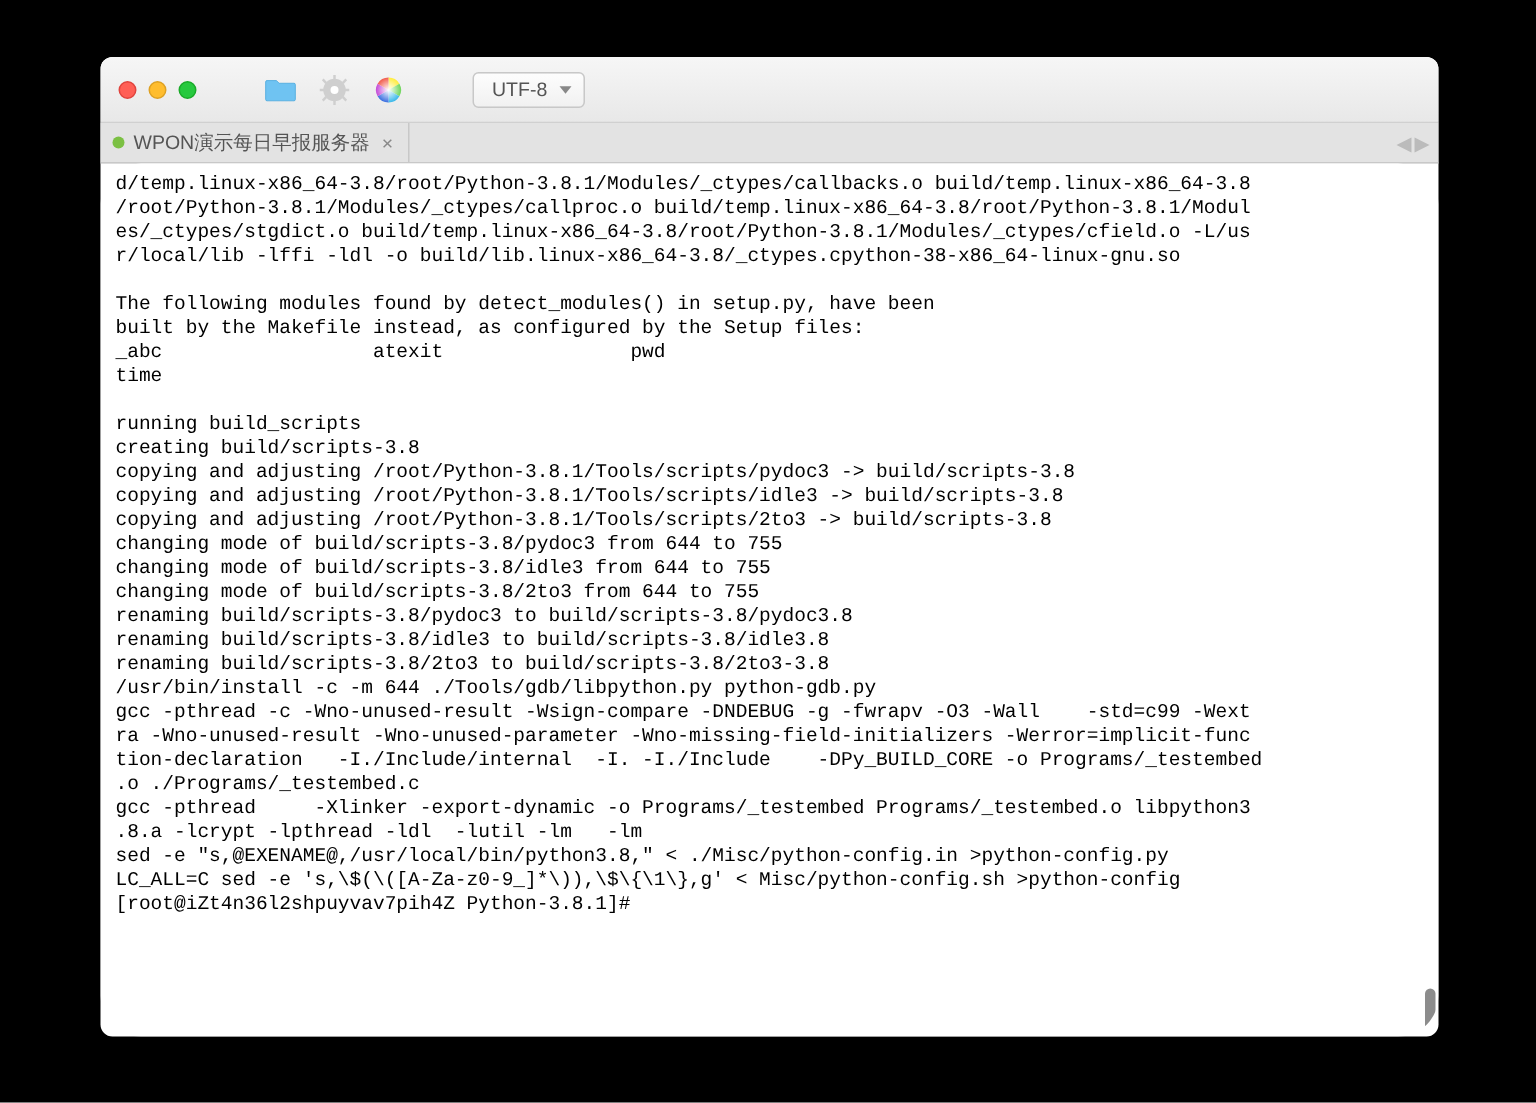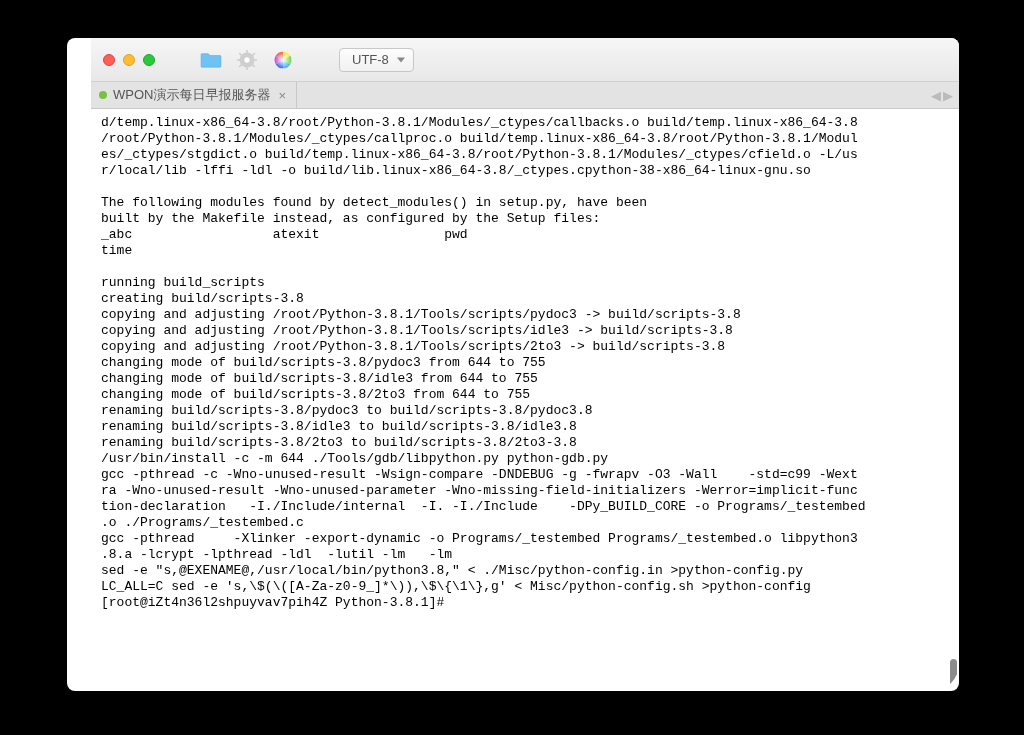--- a/index.html
+++ b/index.html
@@ -15,21 +15,20 @@
     left: 67px;
     top: 38px;
     width: 892px;
     height: 653px;
     background: #fff;
     border-radius: 8px;
     box-shadow: 0 10px 40px rgba(0,0,0,0.5);
     display: flex;
     flex-direction: column;
     overflow: hidden;
-    padding-left: 24px;
   }
   .titlebar {
     height: 44px;
     background: linear-gradient(#f6f6f6,#e8e8e8);
     border-bottom: 1px solid #d0d0d0;
     display: flex;
     align-items: center;
     padding: 0 12px;
     gap: 8px;
   }

